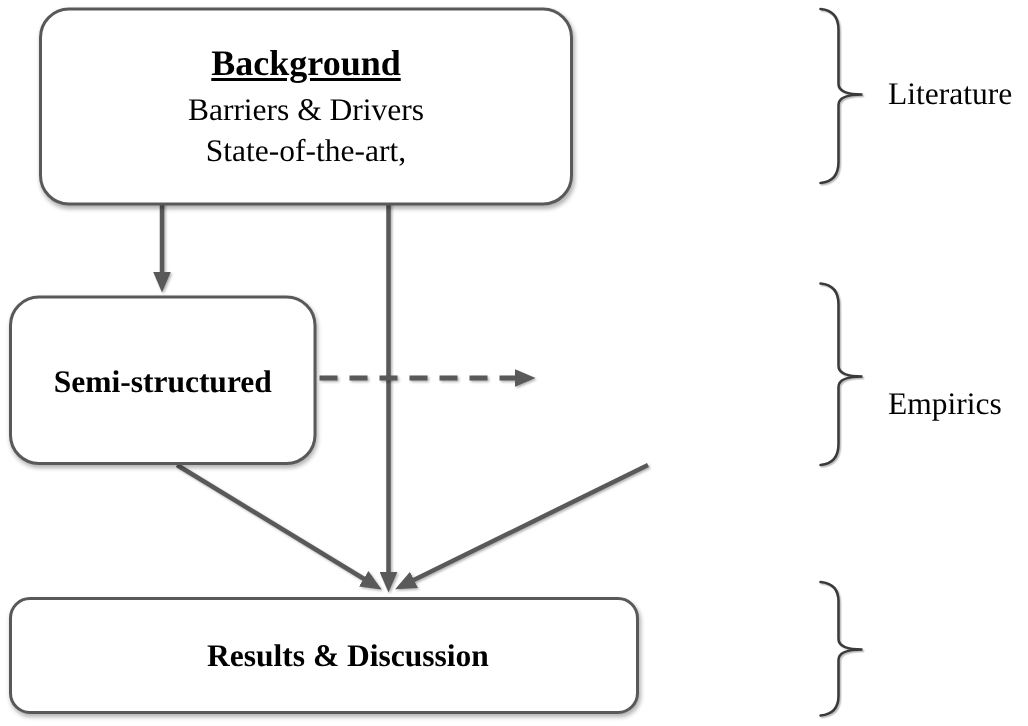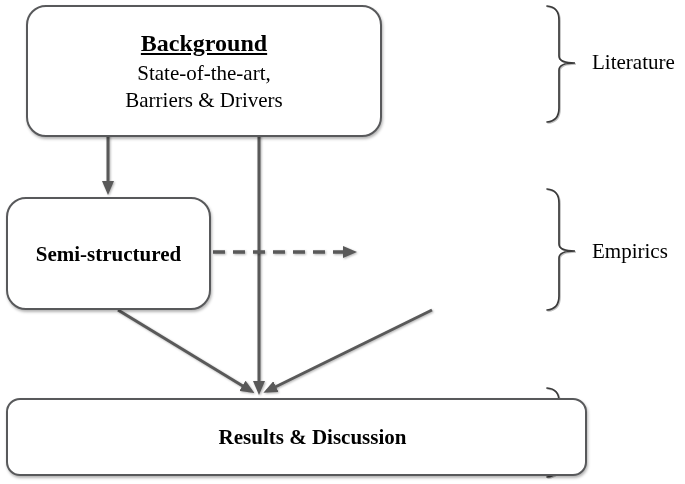--- a/index.html
+++ b/index.html
@@ -80,41 +80,41 @@
     width: 205px; height: 113px;
     border-radius: 20px;
   }
   #box-case {
     left: 364px; top: 193px;
     width: 148px; height: 115px;
     border-radius: 24px;
   }
   #box-results {
     left: 6px; top: 398px;
-    width: 581px; height: 78px;
+    width: 420px; height: 78px;
     border-radius: 14px;
   }
   .bold-line {
     font-weight: bold;
     font-size: 21px;
     line-height: 28px;
   }
   #box-results .bold-line {
     padding-left: 32px;
   }
   .phase-label {
     position: absolute;
     left: 592px;
     font-size: 21px;
     line-height: 26px;
     white-space: nowrap;
     text-align: center;
   }
   #label-literature { top: 49px; }
-  #label-empirics   { top: 238px; }
+  #label-empirics   { top: 256px; }
   #label-analysis   { top: 422px; }
 </style>
 </head>
 <body>
 
 <div class="canvas">
 
   <svg class="overlay" viewBox="0 0 685 484" aria-hidden="true">
     <defs>
       <marker id="ah" markerUnits="userSpaceOnUse" markerWidth="14" markerHeight="12" refX="10" refY="6" orient="auto">
@@ -134,22 +134,22 @@
 
     <path class="brace" d="M 547,6 Q 559,7 559,20 L 559,56 Q 559,63 575,63 Q 559,63 559,70 L 559,108 Q 559,121 547,122"></path>
 
     <path class="brace" d="M 547,189 Q 559,190 559,203 L 559,244 Q 559,251 575,251 Q 559,251 559,258 L 559,296 Q 559,309 547,310"></path>
 
     <path class="brace" d="M 547,388 Q 559,389 559,401 L 559,426 Q 559,433 575,433 Q 559,433 559,440 L 559,464 Q 559,476 547,477"></path>
   </svg>
 
   <div class="box" id="box-background">
     <div class="title">Background</div>
+    <div class="sub">Barriers &amp; Drivers</div>
     <div class="sub">State-of-the-art,</div>
-    <div class="sub">Barriers &amp; Drivers</div>
   </div>
 
   <div class="box" id="box-interviews">
     <div class="bold-line">Semi-structured</div>
   </div>
 
 
   <div class="box" id="box-results">
     <div class="bold-line">Results &amp; Discussion</div>
   </div>

